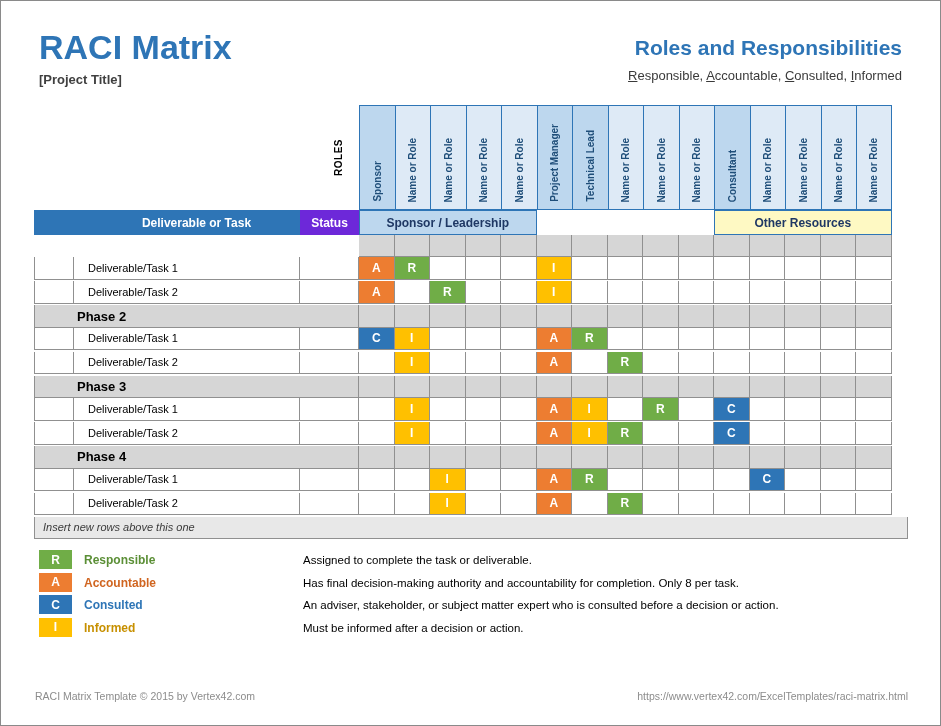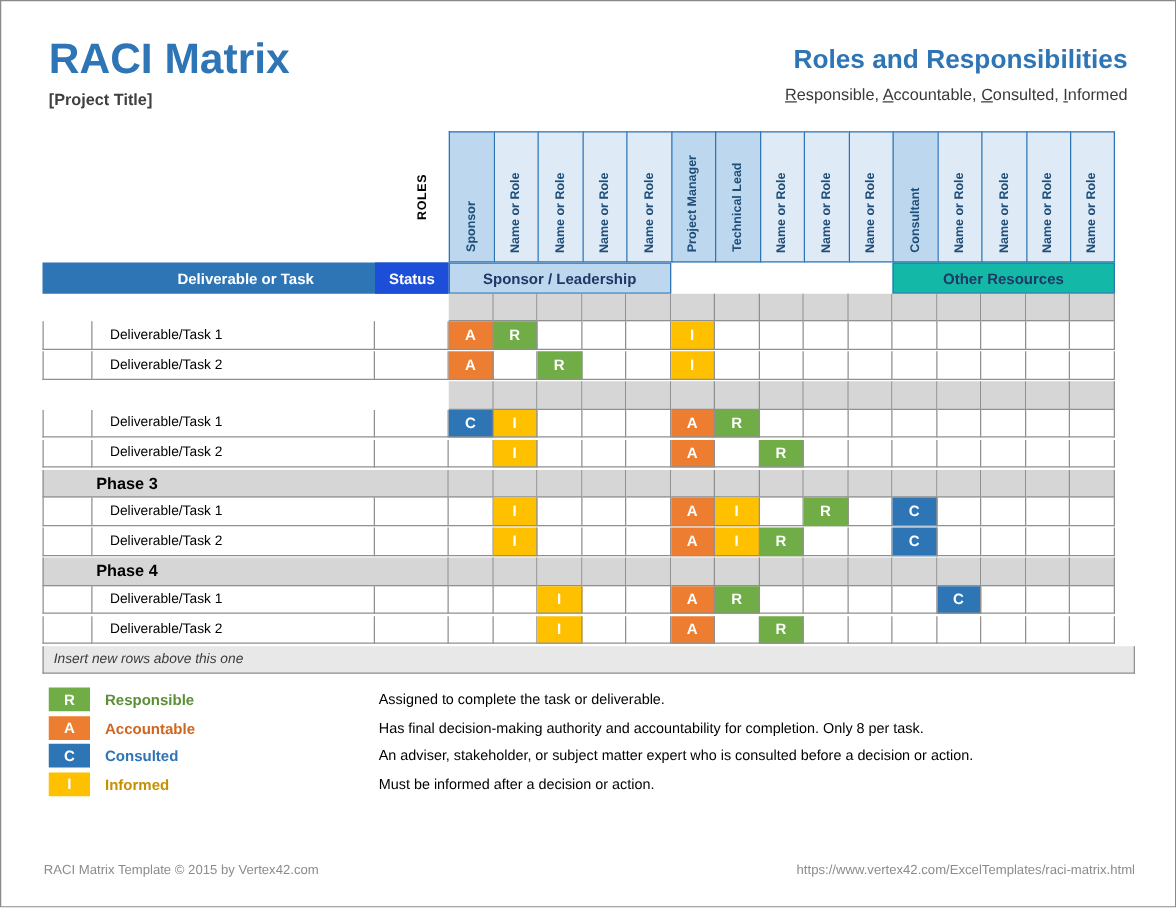--- a/index.html
+++ b/index.html
@@ -65,32 +65,32 @@
 
   
   #grouprow { position: relative; height: 25px; }
   .gh-task {
     position: absolute; left: 0; top: 0; height: 25px; width: 325px;
     background: #2E75B6; color: #fff; font-size: 12px; font-weight: bold;
     display: flex; align-items: center; justify-content: center;
   }
   .gh-status {
     position: absolute; top: 0; height: 25px;
-    background: #1d4ed8; color: #fff; font-size: 12px; font-weight: bold;
+    background: #6d28d9; color: #fff; font-size: 12px; font-weight: bold;
     display: flex; align-items: center; justify-content: center;
   }
   .gh-group {
     position: absolute; top: 0; height: 25px;
     border: 1px solid #2E75B6; color: #1F3864;
     font-size: 12px; font-weight: bold;
     display: flex; align-items: center; justify-content: center;
   }
   .gh-group.g0 { background: #BDD7EE; }
   .gh-group.g1 { background: #DEEAF6; }
-  .gh-group.g2 { background: #14b8a6; }
+  .gh-group.g2 { background: #fef9c3; }
 
   
   #body-rows { position: relative; }
   .row { position: relative; height: 24px; }
   .row.phase { height: 22.4px; }
   .cell {
     position: absolute; top: 0; height: 22.4px;
     border-right: 1px solid #909090; border-bottom: 1px solid #909090;
     font-size: 11px; color: #000;
     display: flex; align-items: center;
@@ -290,20 +290,23 @@
           <div class="cell c-role" style="left: 573.5px;"></div>
           <div class="cell c-role" style="left: 609px;"></div>
           <div class="cell c-role" style="left: 644.5px;"></div>
           <div class="cell c-role" style="left: 680px;"></div>
           <div class="cell c-role" style="left: 715.5px;"></div>
           <div class="cell c-role" style="left: 751px;"></div>
           <div class="cell c-role" style="left: 786.5px;"></div>
           <div class="cell c-role" style="left: 822px;"></div>
         </div>
         <div class="row phase">
+          <div class="phase-band">
+            <span>Phase 2</span>
+          </div>
           <div class="phase-filler" style="left: 325px; width: 35.5px;"></div>
           <div class="phase-filler" style="left: 360.5px; width: 35.5px;"></div>
           <div class="phase-filler" style="left: 396px; width: 35.5px;"></div>
           <div class="phase-filler" style="left: 431.5px; width: 35.5px;"></div>
           <div class="phase-filler" style="left: 467px; width: 35.5px;"></div>
           <div class="phase-filler" style="left: 502.5px; width: 35.5px;"></div>
           <div class="phase-filler" style="left: 538px; width: 35.5px;"></div>
           <div class="phase-filler" style="left: 573.5px; width: 35.5px;"></div>
           <div class="phase-filler" style="left: 609px; width: 35.5px;"></div>
           <div class="phase-filler" style="left: 644.5px; width: 35.5px;"></div>

